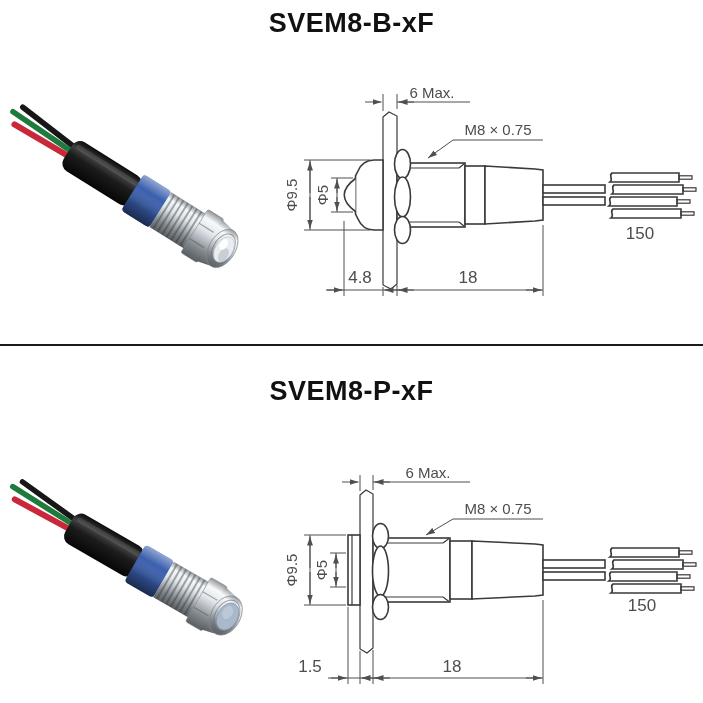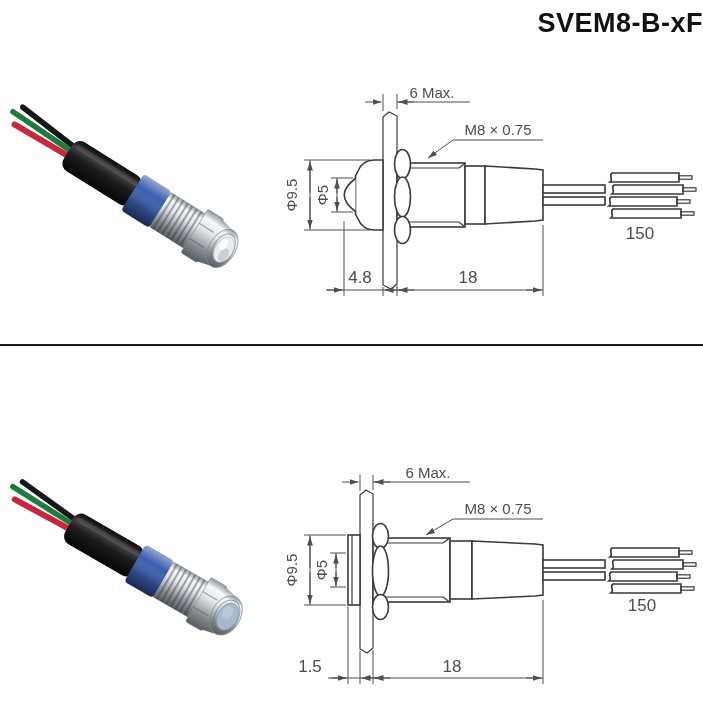--- a/index.html
+++ b/index.html
@@ -1,18 +1,18 @@
 <!DOCTYPE html>
 <html><head>
 <meta charset="utf-8">
 <style>
   html,body{margin:0;padding:0;background:#fff;}
   .canvas{position:relative;width:703px;height:703px;background:#ffffff;overflow:hidden;
           font-family:"Liberation Sans",sans-serif;}
-  .title{position:absolute;left:0;width:703px;text-align:right;font-size:27px;font-weight:700;
+  .title{position:absolute;left:0;width:703px;text-align:center;font-size:27px;font-weight:700;
          color:#111;letter-spacing:.5px;}
   .t1{top:8px;} .t2{top:376px;}
   .divider{position:absolute;left:0;top:344px;width:703px;height:2px;background:#1a1a1a;}
   svg{position:absolute;}
   .photo1{left:0;top:85px;}  .photo2{left:0;top:448px;}
   .draw1{left:280px;top:75px;} .draw2{left:280px;top:450px;}
   
   .p  {stroke:#3a3a3a;stroke-width:1.6;fill:#fff;}
   .pl {stroke:#3a3a3a;stroke-width:1.2;fill:none;}
   .d  {stroke:#4f4f4f;stroke-width:1;fill:none;}
@@ -144,20 +144,21 @@
     <text class="dimtxt" x="218" y="60" text-anchor="middle">M8 × 0.75</text>
     <text class="dimtxt" x="17" y="120" text-anchor="middle" transform="rotate(-90 17 120)">Φ9.5</text>
     <text class="dimtxt" x="48" y="120" text-anchor="middle" transform="rotate(-90 48 120)">Φ5</text>
     <text class="dimtxt biglbl" x="80" y="208" text-anchor="middle">4.8</text>
     <text class="dimtxt biglbl" x="188" y="208" text-anchor="middle">18</text>
     <text class="dimtxt biglbl" x="360" y="164" text-anchor="middle">150</text>
   </svg>
 
   <div class="divider"></div>
 
+  <div class="title t2">SVEM8-P-xF</div>
 
   <svg class="photo2" width="280" height="240" viewBox="0 0 280 240">
     <defs>
       <linearGradient id="cg2" x1="0" y1="0" x2="0" y2="1">
         <stop offset="0" stop-color="#8e959b"></stop>
           <stop offset=".16" stop-color="#f6f8f9"></stop>
         <stop offset=".38" stop-color="#e3e7ea"></stop>
           <stop offset=".55" stop-color="#b7bdc2"></stop>
         <stop offset=".75" stop-color="#84898e"></stop>
           <stop offset="1" stop-color="#585d62"></stop>

